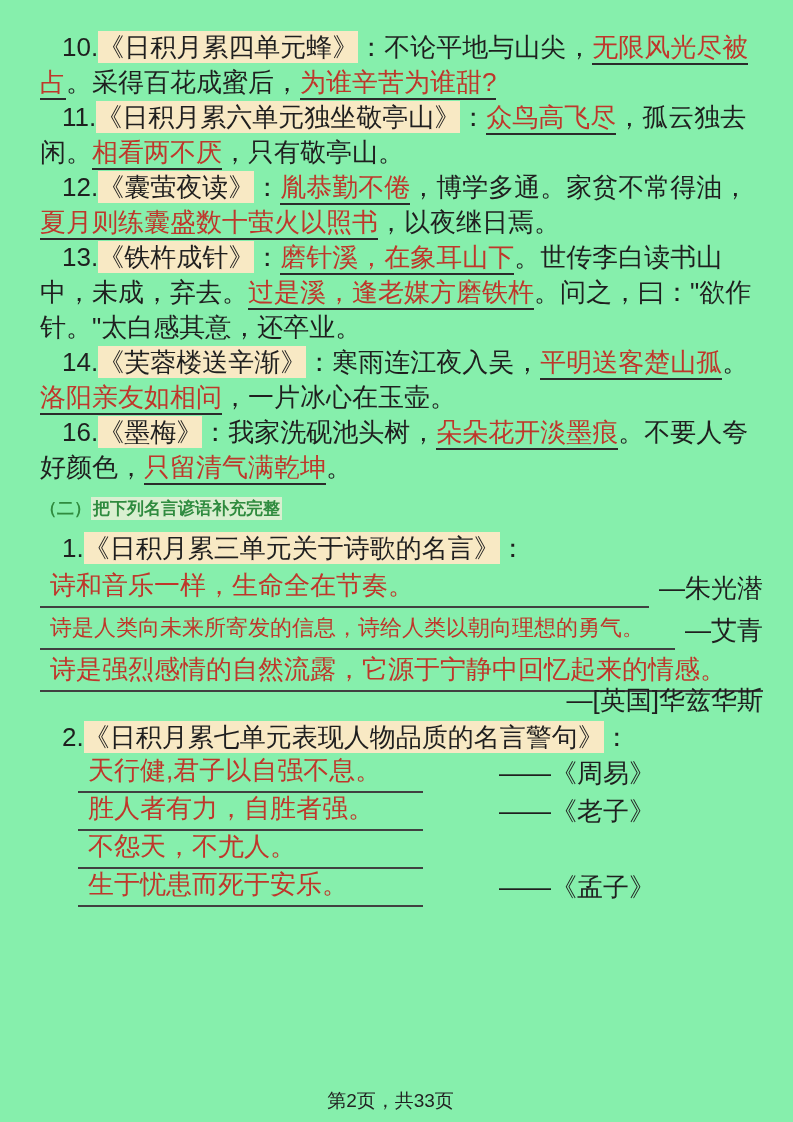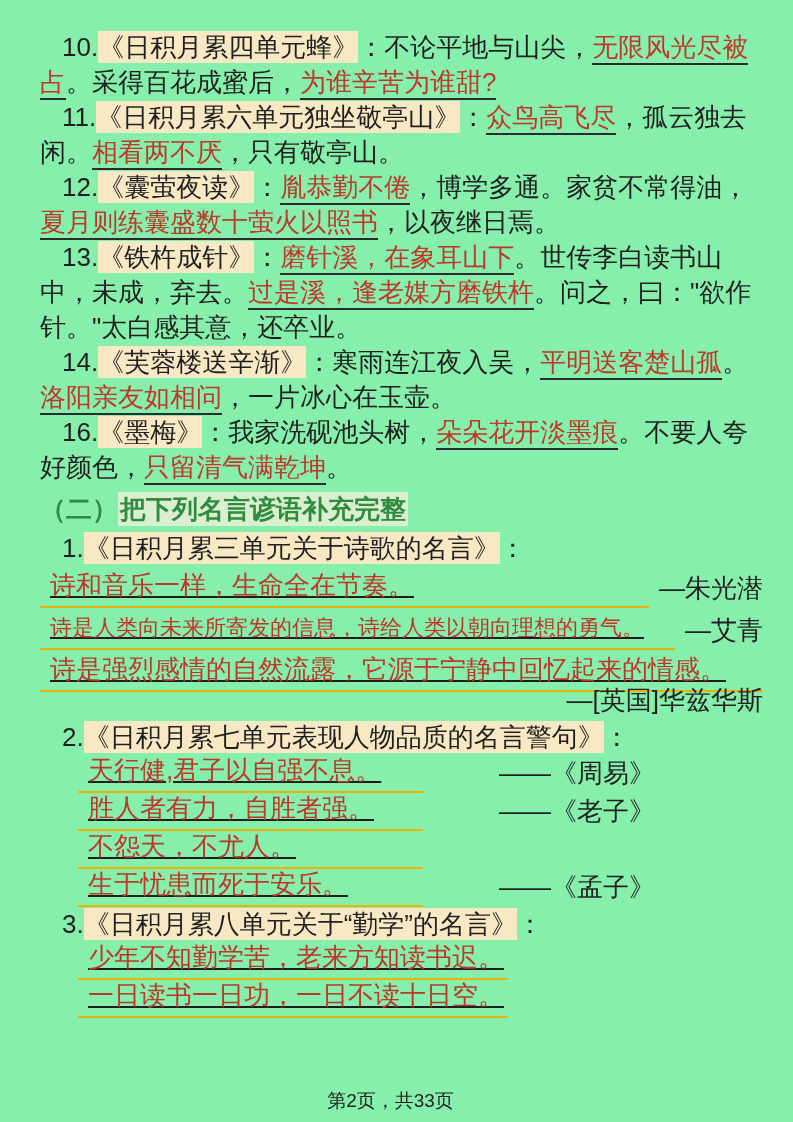--- a/index.html
+++ b/index.html
@@ -12,26 +12,26 @@
     padding:30px 30px 0 40px;
     color:#1f1f1f;font-size:26px;line-height:35px;
   }
   
   .item{margin:0;text-indent:22px;}
   .num{color:#1f1f1f;}
   .hl-y{background:#f8e9c4;padding:1px 0;}
   .seg.n{color:#1f1f1f;}
   .seg.a{color:#bf372b;border-bottom:2px solid #2b2b2b;padding-bottom:1px;}
   
-  .sec-header{margin:6px 0 4px;font-weight:bold;color:#2f8b3f;font-size:26px;line-height:36px;}
+  .sec-header{margin:6px 0 4px;font-weight:bold;color:#2f8b3f;font-size:17px;line-height:36px;}
   .hl-g{background:#d9efd0;padding:2px 2px;}
   
   .s2item .item{text-indent:22px;}
   .qrow{display:flex;align-items:flex-end;height:42px;}
-  .blank{border-bottom:2px solid #eab308;display:flex;align-items:flex-end;overflow:hidden;text-decoration:underline;}
+  .blank{border-bottom:2px solid #404040;display:flex;align-items:flex-end;overflow:hidden;}
   .qtext{color:#bf372b;padding:0 6px 3px 10px;white-space:nowrap;}
   .attr{color:#1f1f1f;white-space:nowrap;padding-bottom:2px;}
   .q1 .blank{flex:1;}
   .q1 .attr{margin-left:10px;}
   .q1 .qrow:nth-child(2) .qtext{font-size:22px;}
   .q2 .qrow,.q3 .qrow{margin-left:38px;height:38px;}
   .q2 .blank{width:345px;}
   .q2 .attr{margin-left:76px;}
   .q3 .blank{width:430px;}
   .attr-row{justify-content:flex-end;height:28px;}
@@ -108,32 +108,17 @@
               </span>
             </div>
             <div class="qrow">
               <span class="blank">
                 <span class="qtext">生于忧患而死于安乐。</span>
               </span>
               <span class="attr">——《孟子》</span>
             </div>
           </div>
         </div>
-        <div class="s2item">
-          <p class="item"><span class="num">3.</span><span class="hl-y">《日积月累八单元关于“勤学”的名言》</span><span class="seg n">：</span></p>
-          <div class="qrows q3">
-            <div class="qrow">
-              <span class="blank">
-                <span class="qtext">少年不知勤学苦，老来方知读书迟。</span>
-              </span>
-            </div>
-            <div class="qrow">
-              <span class="blank">
-                <span class="qtext">一日读书一日功，一日不读十日空。</span>
-              </span>
-            </div>
-          </div>
-        </div>
       </div>
 
   </div>
   <div class="footer">第2页，共33页</div>
 </div>
 
 </body></html>

